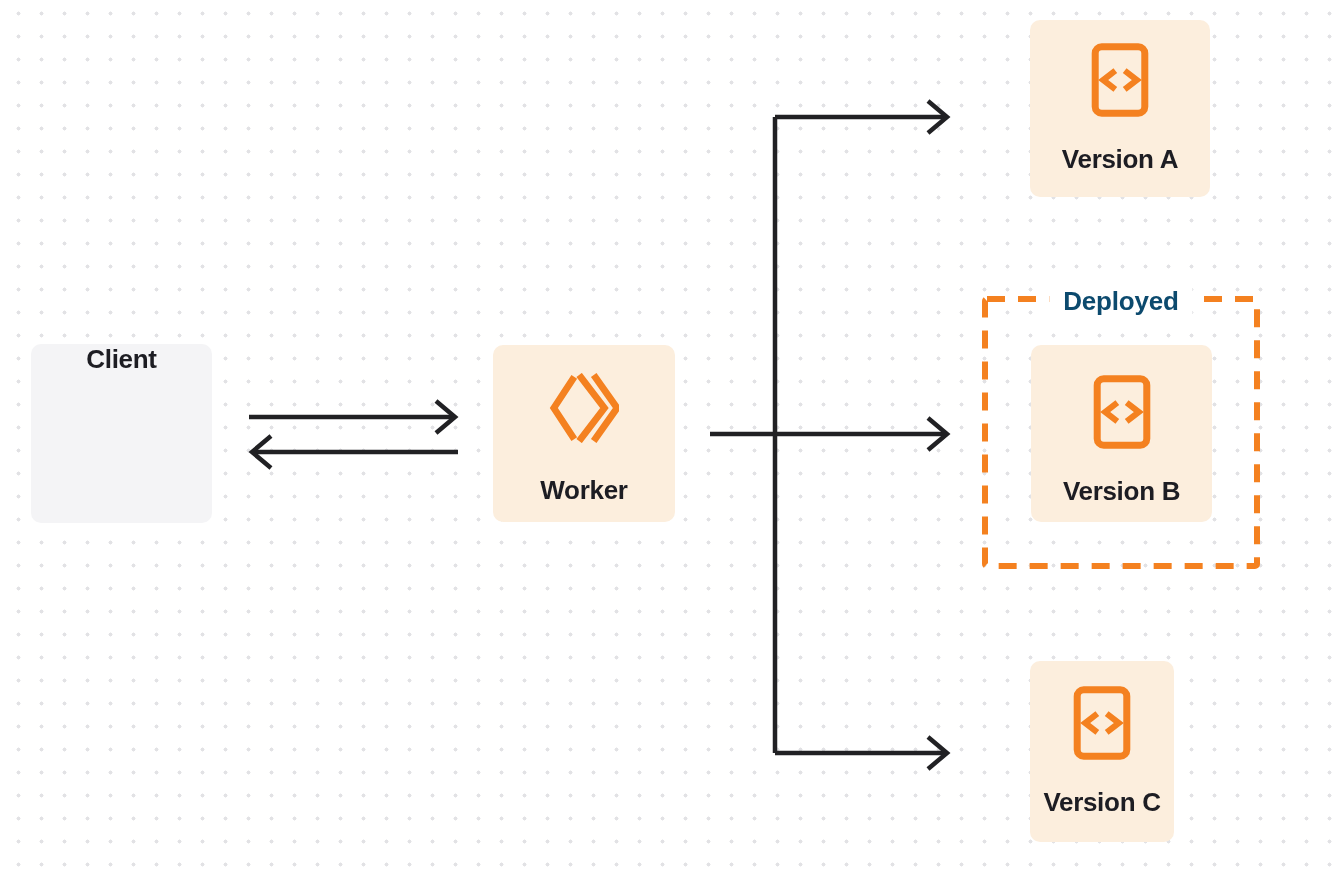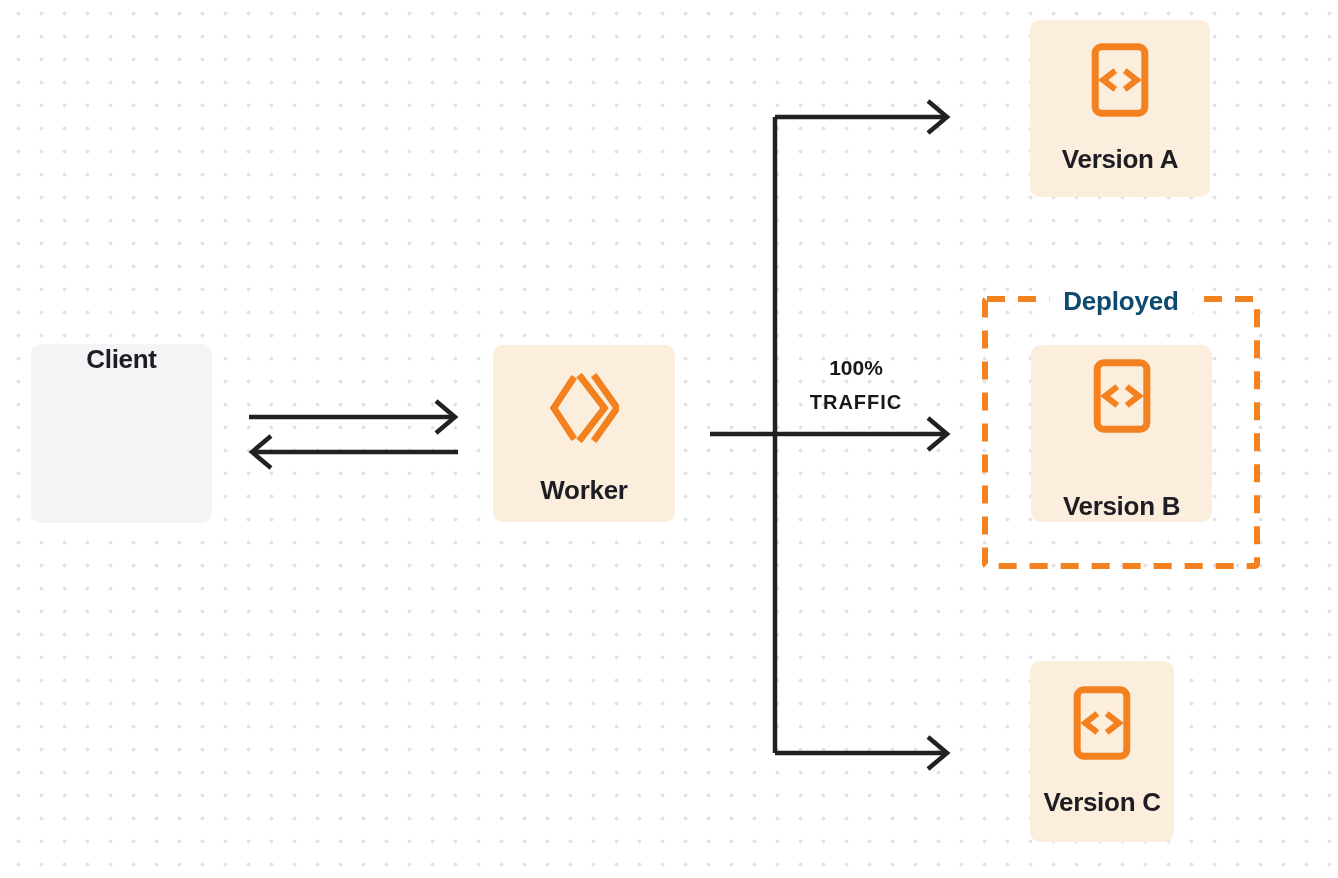--- a/index.html
+++ b/index.html
@@ -41,21 +41,21 @@
   }
   .cream { background: #fceedd; }
   .gray  { background: #f4f4f6; }
 
   .client-box   { left: 31px;   top: 344px; width: 181px; height: 179px; }
   .worker-box   { left: 493px;  top: 345px; width: 182px; height: 177px;
                   justify-content: flex-start; padding-top: 28px; gap: 32px; border-radius: 10px; }
   .version-a-box{ left: 1030px; top: 20px;  width: 180px; height: 177px;
                   justify-content: flex-start; padding-top: 22px; gap: 26px; }
   .version-b-box{ left: 1031px; top: 345px; width: 181px; height: 177px;
-                  justify-content: space-between; padding-top: 13px; gap: 26px; }
+                  justify-content: center; padding-top: 13px; gap: 26px; }
   .version-c-box{ left: 1030px; top: 661px; width: 144px; height: 181px;
                   justify-content: flex-start; padding-top: 24px; gap: 26px; }
 
   .deployed-label {
     position: absolute;
     left: 1121px;
     top: 284px;
     transform: translateX(-50%);
     background: #ffffff;
     padding: 0 14px;
@@ -161,18 +161,14 @@
           <path d="M26,30 L13,40 L26,50"></path>
           <path d="M36,30 L49,40 L36,50"></path>
         </g>
       </svg>
     </span>
     <div class="node-label">Version C</div>
   </div>
 
   <div class="deployed-label">Deployed</div>
 
-  <div class="traffic-label">
-    <span class="pct">100%</span>
-    <span class="word">TRAFFIC</span>
-  </div>
 
 </div>
 
 </body></html>

